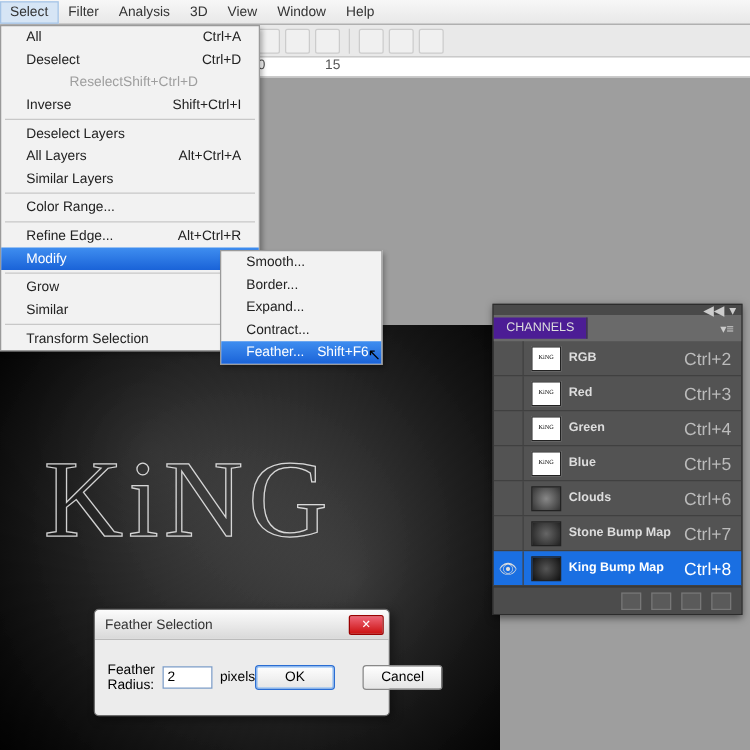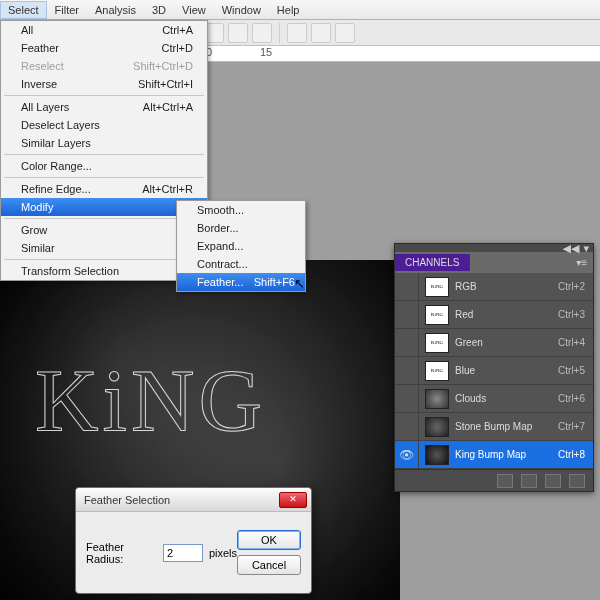--- a/index.html
+++ b/index.html
@@ -7,56 +7,56 @@
   .menubar { background: linear-gradient(#f7f7f7,#e8e8e8); height: 20px; display: flex; align-items: center; border-bottom: 1px solid #b0b0b0; }
   .menubar .menu-item { padding: 3px 8px; color: #333; }
   .menubar .menu-item.open { background: #d6e5f5; border:1px solid #a5c4e6; padding:2px 7px; }
   .toolbar { background:#e9e9e9; height:26px; border-bottom:1px solid #c0c0c0; display:flex; align-items:center; padding-left:180px; gap:4px; }
   .toolbar .tbtn { width:20px; height:20px; background:#f0f0f0; border:1px solid #ccc; border-radius:2px; }
   .toolbar .sep { width:1px; height:20px; background:#ccc; margin:0 3px; }
   .ruler { height:16px; background:#fff; border-bottom:1px solid #bbb; position:relative; overflow:hidden; padding-left:180px; font-size:9px; color:#555;}
   .ruler span { position:absolute; }
   .dropdown { position:absolute; top:20px; left:0; width:208px; background:#f2f2f2; border:1px solid #9a9a9a; box-shadow:2px 2px 4px rgba(0,0,0,.3); }
   .dropdown .di { display:flex; justify-content:space-between; padding:3px 14px 3px 20px; color:#222; }
-  .dropdown .di.disabled { color:#9e9e9e; }
+  .dropdown .di.disabled { color:#9e9e9e;justify-content:center; }
   .dropdown .di.hl { background:linear-gradient(#3f8ef0,#1a63d8); color:#fff; }
   .dropdown .divider { height:1px; background:#c8c8c8; margin:2px 3px; }
   .dropdown .di .arrow { font-size:9px; }
   .submenu { position:absolute; top:200px; left:176px; width:130px; background:#f2f2f2; border:1px solid #9a9a9a; box-shadow:2px 2px 4px rgba(0,0,0,.3); }
   .submenu .di { display:flex; justify-content:space-between; padding:3px 10px 3px 20px; color:#222;}
   .submenu .di.hl { background:linear-gradient(#3f8ef0,#1a63d8); color:#fff; }
   .cursor { position:absolute; top:276px; left:294px; font-size:13px; color:#000; pointer-events:none; }
   .canvas { position:absolute; top:260px; left:0; width:400px; height:340px; background:radial-gradient(circle at 30% 30%,#888,#222),radial-gradient(circle at 70% 60%,#666,#111); background-blend-mode:overlay; filter:contrast(1.1); }
   .kingtext { position:absolute; top:350px; left:35px; font-family:Georgia,serif; font-size:88px; letter-spacing:4px; color:transparent; -webkit-text-stroke:1px rgba(255,255,255,.8); }
   .kingtext::after { content:attr(data-txt); position:absolute; left:0; top:0; -webkit-text-stroke:1px transparent; border:1px dashed rgba(255,255,255,.9); opacity:0; }
   .dialog { position:absolute; top:487px; left:75px; width:237px; background:#ececec; border:1px solid #6d6d6d; border-radius:4px; box-shadow:3px 3px 8px rgba(0,0,0,.4); }
   .dialog .titlebar { background:linear-gradient(#fcfcfc,#d9d9d9); height:24px; border-bottom:1px solid #bbb; border-radius:4px 4px 0 0; display:flex; align-items:center; justify-content:space-between; padding:0 4px 0 8px;}
   .dialog .titlebar .title { color:#333; }
   .dialog .titlebar .close { width:28px; height:16px; background:linear-gradient(#e67,#c11); border:1px solid #900; border-radius:2px; color:#fff; font-size:9px; text-align:center; line-height:13px;}
   .dialog .body { padding:18px 10px; display:flex; align-items:center; justify-content:space-between; }
   .dialog .field { display:flex; align-items:center; gap:6px; }
   .dialog .field input { width:40px; height:18px; border:1px solid #7a9ac5; padding:1px 3px; font-size:11px; }
-  .dialog .btns { display:flex; flex-direction:column; gap:5px; }
+  .dialog .btns { display:flex; flex-direction:row; gap:22px; }
   .dialog .btns button { width:64px; height:20px; background:linear-gradient(#fefefe,#e5e5e5); border:1px solid #888; border-radius:3px; font-size:11px;}
   .dialog .btns button.primary { border:1px solid #2a6dd2; box-shadow:0 0 0 1px #7fb5f5 inset; }
   .channels { position:absolute; top:243px; right:6px; width:200px; background:#535353; border:1px solid #2c2c2c; box-shadow:0 2px 6px rgba(0,0,0,.5);}
   .channels .chhdr { background:#6a6a6a; padding:2px 0; display:flex; align-items:center; }
   .channels .toprow { height:8px; background:#494949; display:flex; justify-content:flex-end; align-items:center; padding-right:4px; gap:4px; font-size:7px; color:#ccc;}
   .channels .tab { background:#4c1d95; color:#ddd; padding:3px 10px; font-size:10px; border-right:1px solid #3d3d3d; }
   .channels .chhdr .opts { margin-left:auto; margin-right:6px; color:#ccc; font-size:10px;}
   .channels .row { display:flex; align-items:center; height:28px; border-bottom:1px solid #404040; }
   .channels .row.selected { background:#1a6fe2; }
   .channels .vis { width:24px; height:100%; display:flex; align-items:center; justify-content:center; border-right:1px solid #404040; color:#ddd; font-size:12px;}
   .channels .thumb { width:24px; height:20px; margin:0 6px; background:#fff; border:1px solid #222; font-size:5px; color:#000; display:flex; align-items:center; justify-content:center; font-family:Georgia,serif;}
   .channels .thumb.cloud { background:radial-gradient(circle,#888,#333); }
   .channels .thumb.stone { background:radial-gradient(circle,#666,#222); }
   .channels .thumb.king { background:radial-gradient(circle,#555,#111); }
-  .channels .name { color:#ddd; flex:1; font-size:10px;}
+  .channels .name { color:#ddd; flex:1; font-size:10px;font-weight:bold;}
   .channels .row.selected .name { color:#fff; }
-  .channels .sc { color:#bbb; font-size:10px; padding-right:8px;}
+  .channels .sc { color:#bbb; font-size:14px; padding-right:8px;}
   .channels .row.selected .sc { color:#fff; }
   .channels .footer { height:22px; background:#4c4c4c; border-top:1px solid #333; display:flex; justify-content:flex-end; align-items:center; gap:8px; padding-right:8px;}
   .channels .footer .fbtn { width:16px; height:14px; border:1px solid #777; background:#5a5a5a; }
 </style>
 </head>
 <body>
 
 <div class="canvas"></div>
 <div class="kingtext" style="border:0 dashed #fff;">KiNG</div>
 
@@ -83,39 +83,39 @@
   <span style="left:200px">10</span>
   <span style="left:260px">15</span>
 </div>
 
 <div class="dropdown" id="select-dd">
     <div class="di">
       <span>All</span>
       <span>Ctrl+A</span>
     </div>
     <div class="di">
-      <span>Feather</span>
+      <span>Deselect</span>
       <span>Ctrl+D</span>
     </div>
     <div class="di disabled">
       <span>Reselect</span>
       <span>Shift+Ctrl+D</span>
     </div>
     <div class="di">
       <span>Inverse</span>
       <span>Shift+Ctrl+I</span>
     </div>
     <div class="divider"></div>
     <div class="di">
+      <span>Deselect Layers</span>
+      <span></span>
+    </div>
+    <div class="di">
       <span>All Layers</span>
       <span>Alt+Ctrl+A</span>
-    </div>
-    <div class="di">
-      <span>Deselect Layers</span>
-      <span></span>
     </div>
     <div class="di">
       <span>Similar Layers</span>
       <span></span>
     </div>
     <div class="divider"></div>
     <div class="di">
       <span>Color Range...</span>
       <span></span>
     </div>

